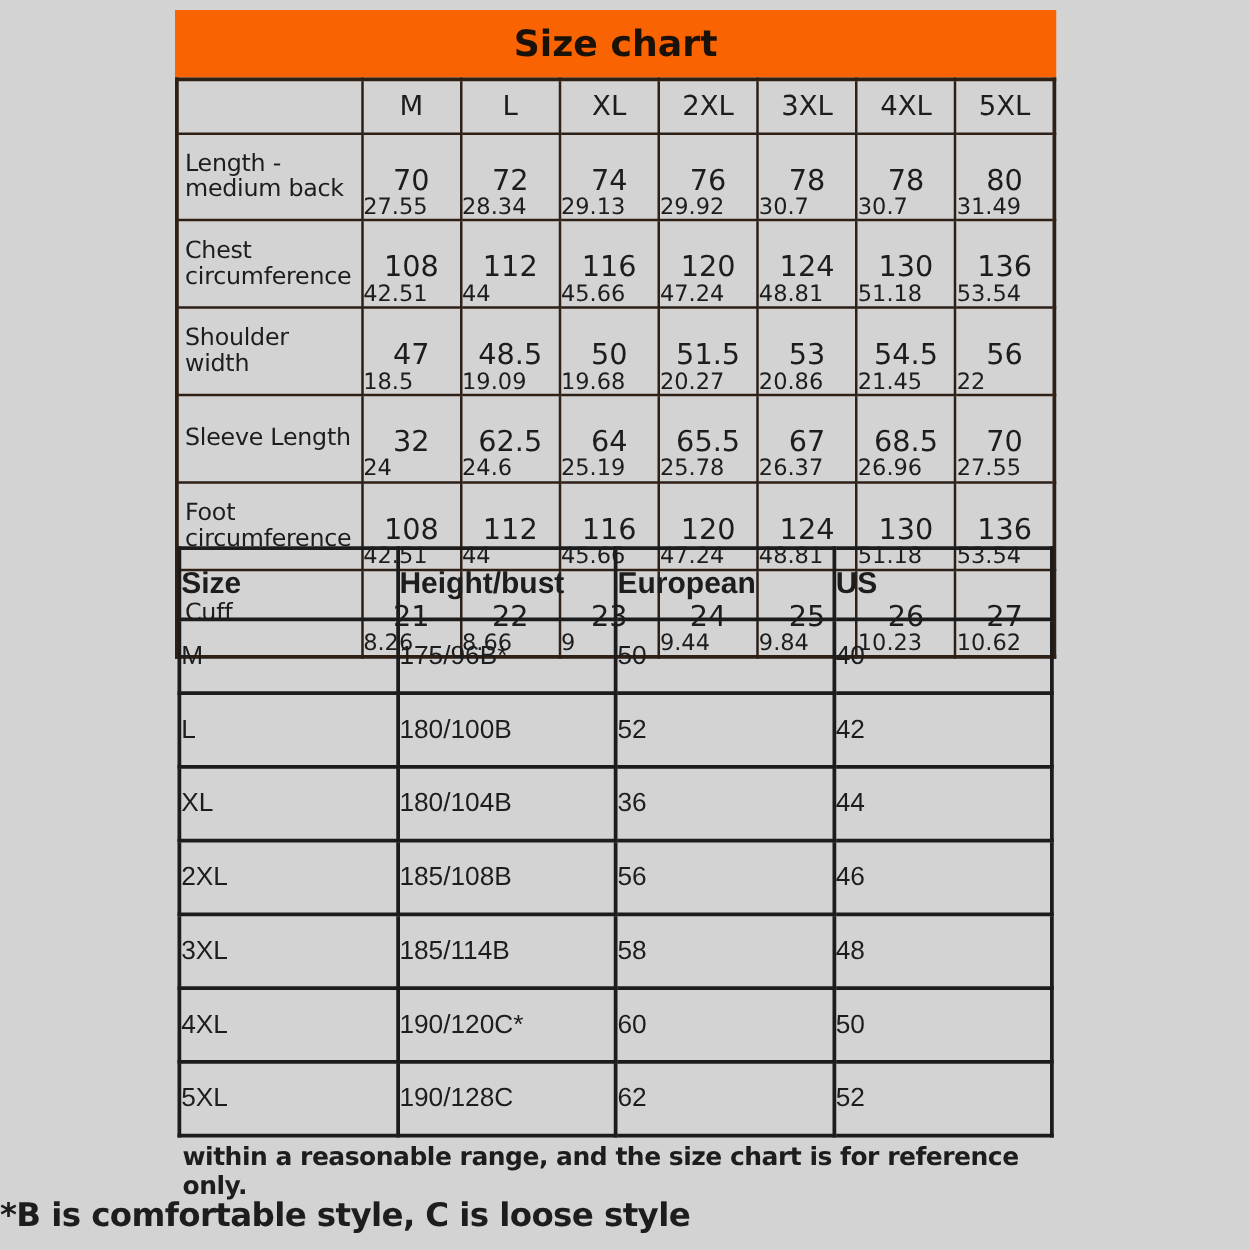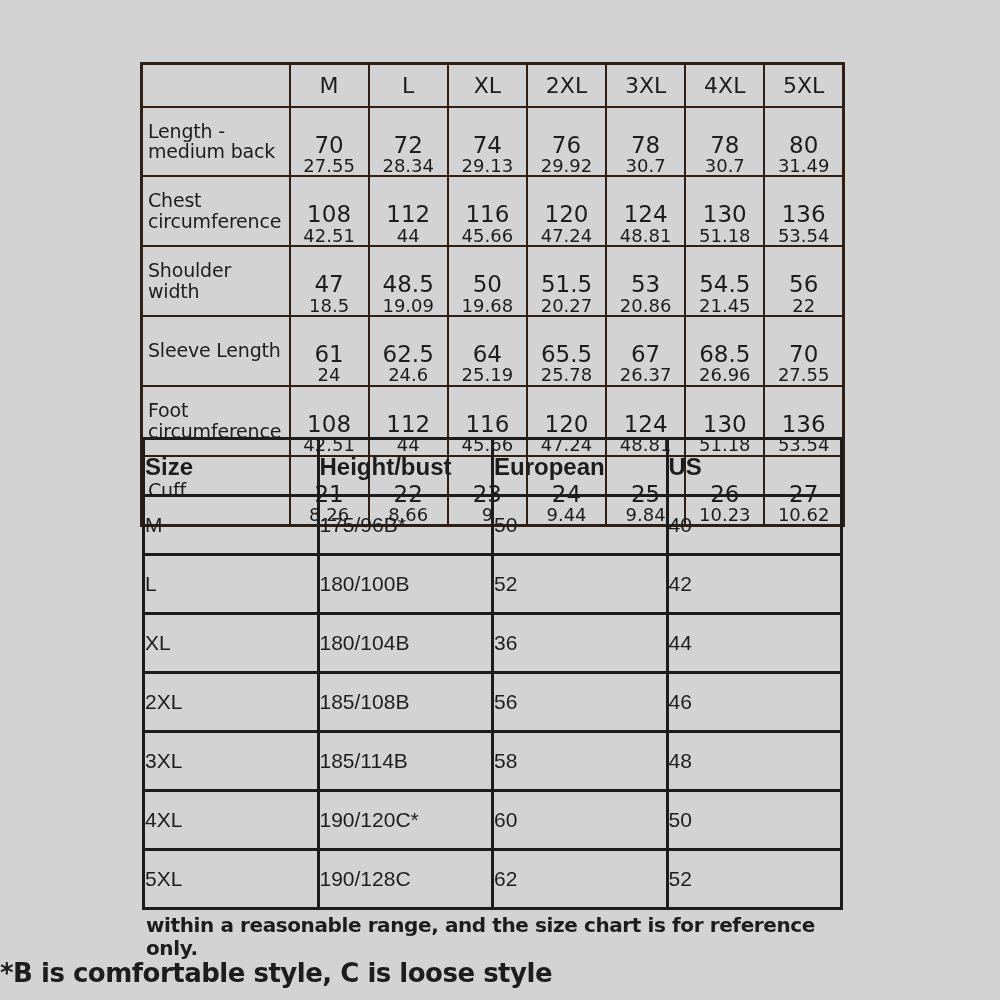--- a/index.html
+++ b/index.html
@@ -34,21 +34,21 @@
   }
   .mtable tr.hdr th { height: 43px; font-size: 22px; text-align: center; }
   .mtable tr.mrow { height: 50px; }
   .mtable th.rlabel {
     text-align: left; font-size: 19px; line-height: 1.1;
     padding-left: 5px; padding-right: 2px;
     white-space: pre-line; letter-spacing: -0.2px;
   }
   .mtable td.vcell { vertical-align: middle; }
   .vcell .cm  { font-size: 23px; line-height: 1.02; text-align: center; margin-top: 26px; }
-  .vcell .inch{ font-size: 18px; line-height: 1.02; text-align: center; }
+  .vcell .inch{ font-size: 18px; line-height: 1.02; }
 
   
   table.ctable {
     position: absolute; left: 142px; top: 437px; width: 701px;
     border-collapse: collapse; table-layout: fixed;
     border: 3px solid #1c1c1c;
     font-family: "Liberation Sans", sans-serif;
   }
   .ctable th, .ctable td {
     border: 3px solid #1c1c1c;
@@ -67,20 +67,23 @@
     position: absolute; left: 0; top: 958px; width: 950px;
     text-align: left; font-weight: bold; font-size: 26px;
     letter-spacing: -0.5px;
   }
 </style>
 </head>
 <body>
 
 <div class="canvas">
 
+  <div class="banner">
+    <span class="banner-title">Size chart</span>
+  </div>
 
   <table class="mtable">
     <colgroup>
       <col style="width:148px">
         <col>
         <col>
         <col>
         <col>
         <col>
         <col>
@@ -188,21 +191,21 @@
             <div class="inch">21.45</div>
           </td>
       <td class="vcell">
             <div class="cm">56</div>
             <div class="inch">22</div>
           </td>
     </tr>
     <tr class="mrow">
       <th class="rlabel">Sleeve Length</th>
       <td class="vcell">
-            <div class="cm">61</div>
+            <div class="cm">32</div>
             <div class="inch">24</div>
           </td>
       <td class="vcell">
             <div class="cm">62.5</div>
             <div class="inch">24.6</div>
           </td>
       <td class="vcell">
             <div class="cm">64</div>
             <div class="inch">25.19</div>
           </td>

